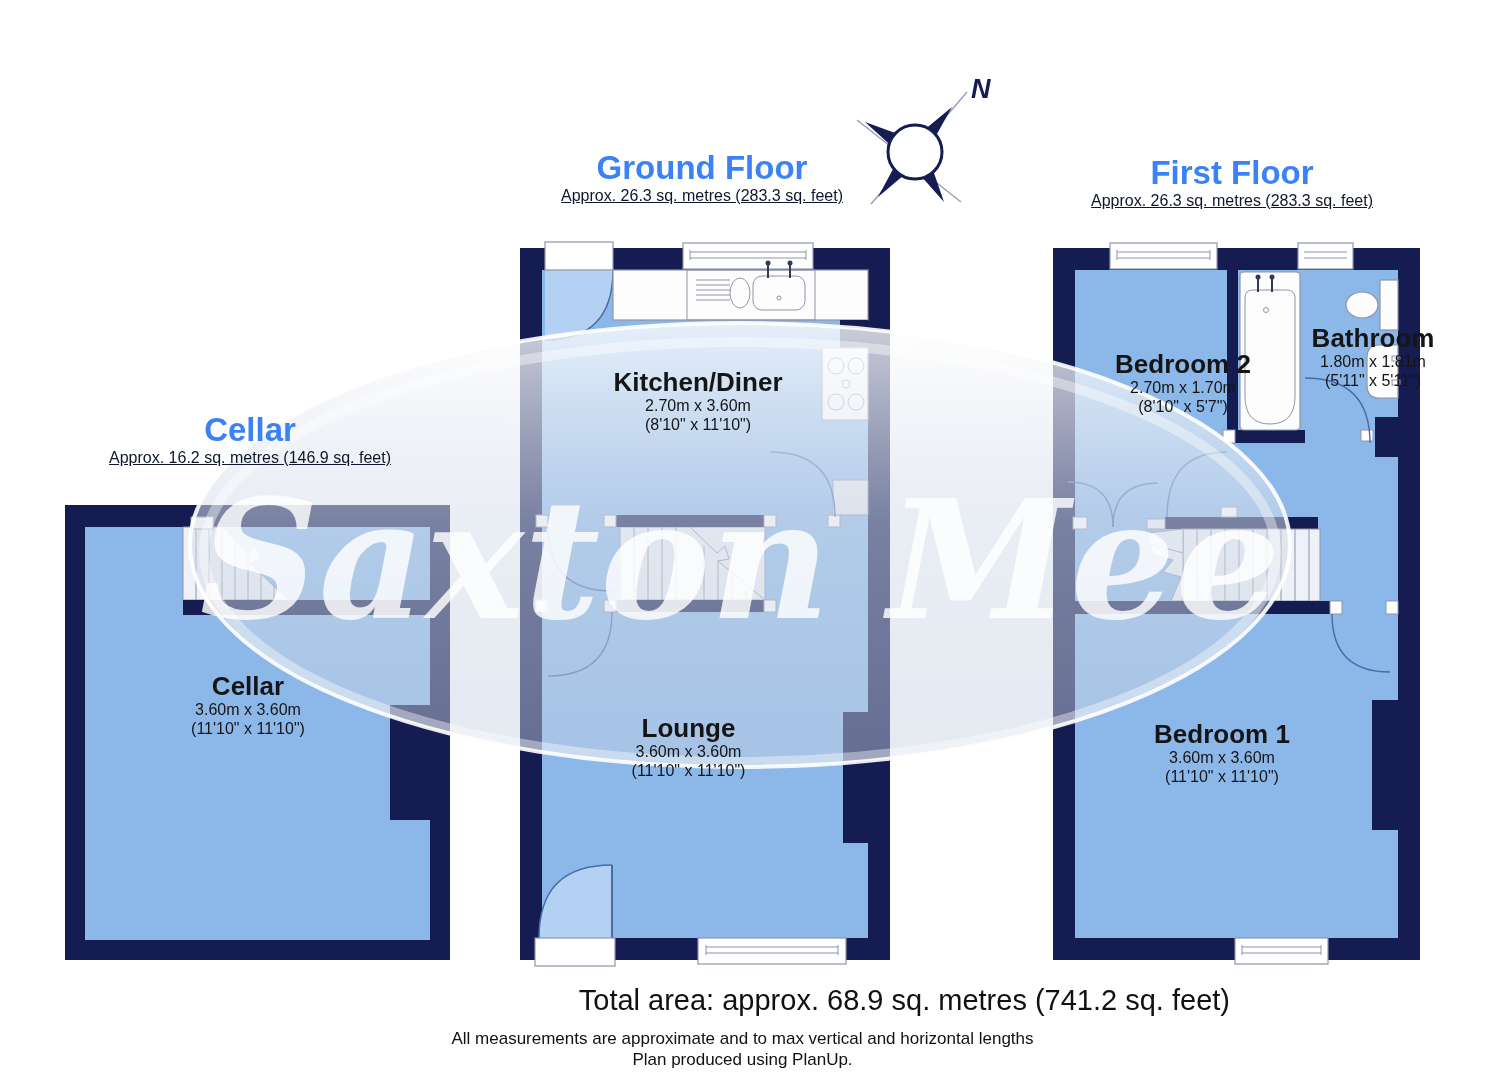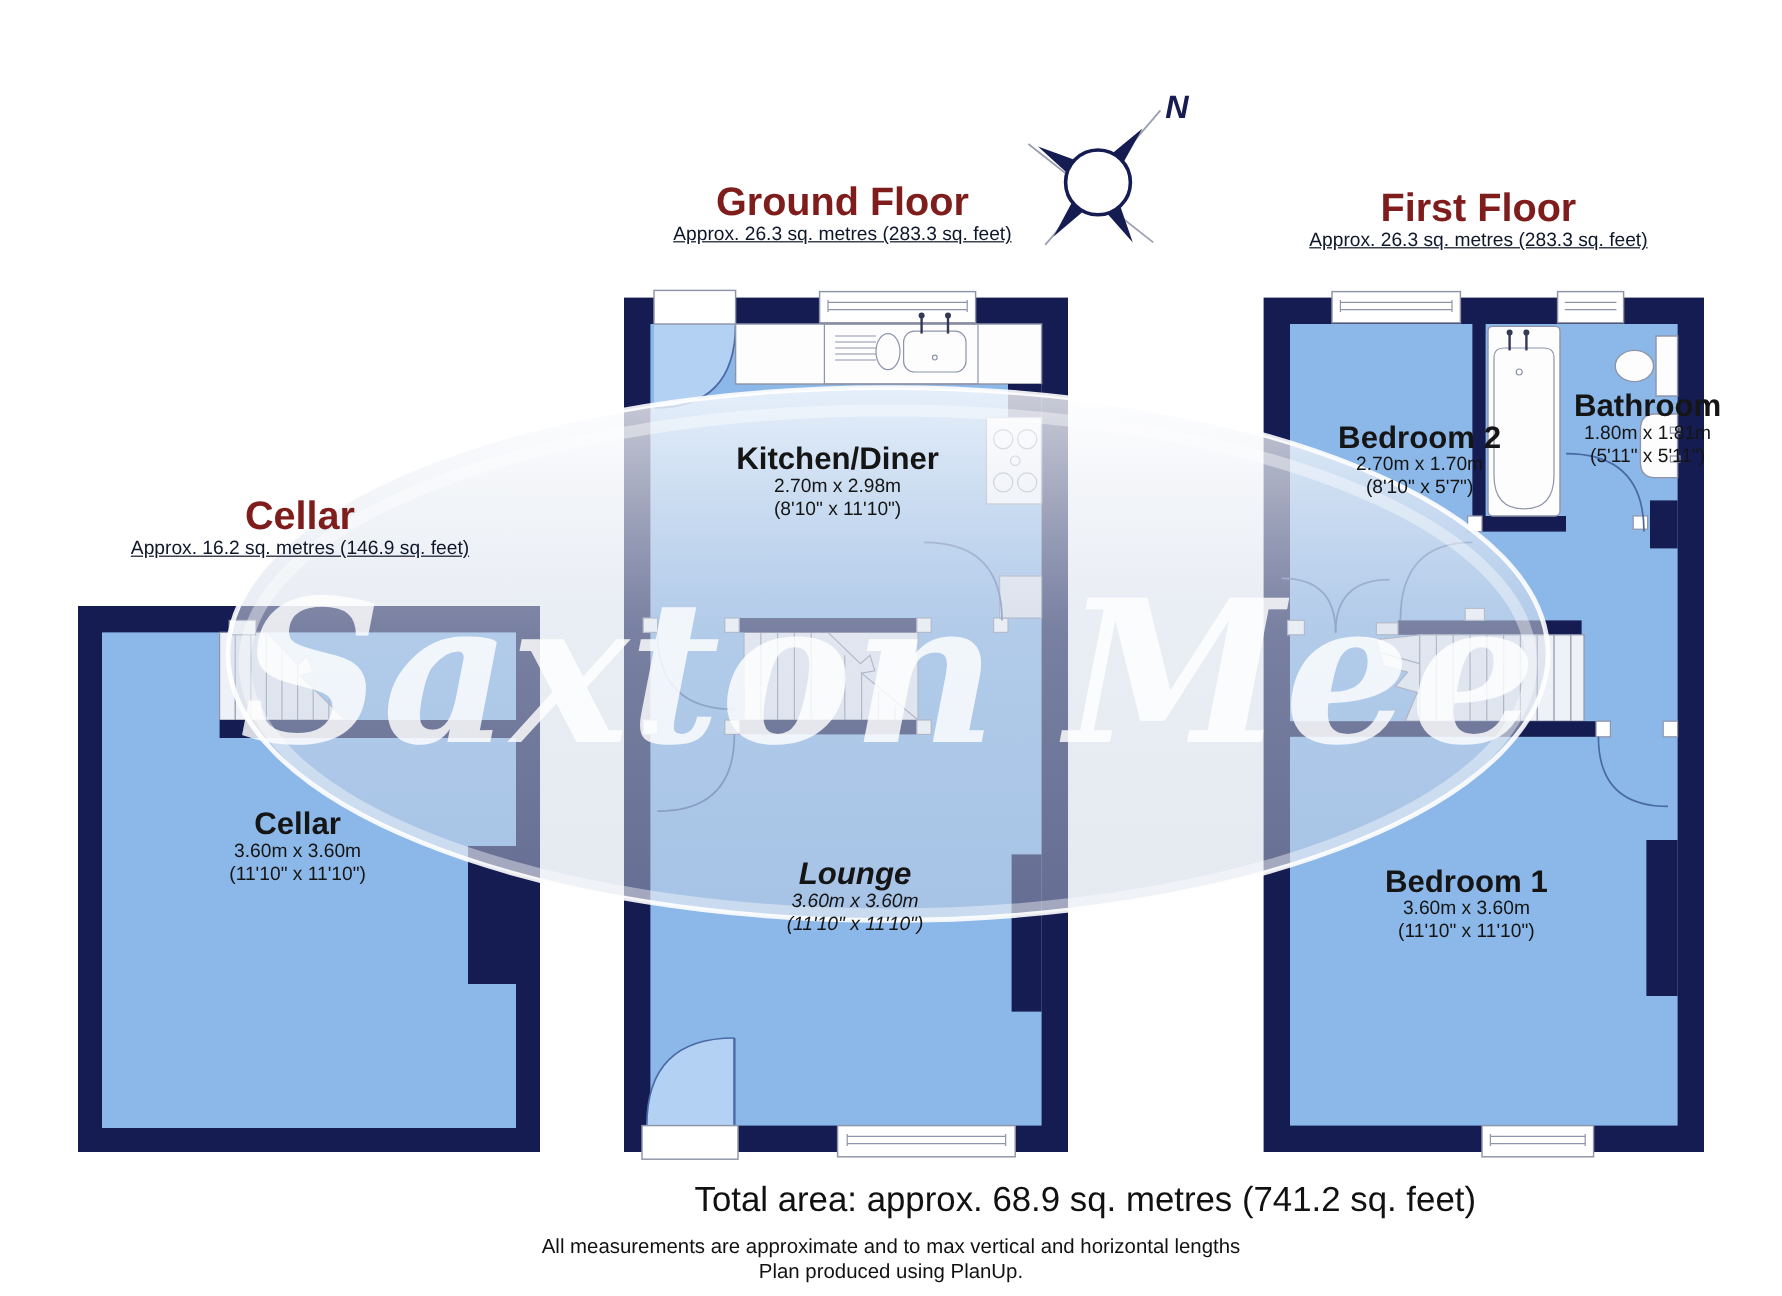--- a/index.html
+++ b/index.html
@@ -16,21 +16,21 @@
   .fix{fill:#fdfdfe;stroke:#8f95a8;stroke-width:1.2;}
   .fixthin{fill:none;stroke:#8f95a8;stroke-width:1;}
   .jamb{fill:#ffffff;stroke:#8f95a8;stroke-width:1;}
   .win{fill:#ffffff;stroke:#8f95a8;stroke-width:1.2;}
   .arc{fill:none;stroke:#4a6aa5;stroke-width:1.4;}
   .leaf{stroke:#4a6aa5;stroke-width:2;fill:none;}
   .tap{stroke:#333a55;stroke-width:2;fill:none;}
   .tapdot{fill:#333a55;}
   
   .plan-title{ text-align:center; z-index:10;}
-  .plan-title .t{font-size:33px;font-weight:bold;line-height:1.1;color:#7f1d1d;}
+  .plan-title .t{font-size:33px;font-weight:bold;line-height:1.1;color:#3b82f6;}
   .plan-title .a{font-size:16px;line-height:1.3;color:#0f172a;text-decoration:underline;}
   .room-label{ text-align:center; z-index:10;}
   .room-label .n{font-size:26px;font-weight:bold;line-height:1.12;color:#151515;}
   .room-label .d{font-size:16px;line-height:1.18;color:#151515;}
   .total-line{font-size:29px;text-align:right;z-index:10;color:#111;}
   .note-line{font-size:17px;text-align:center;z-index:10;color:#111;width:100%;}
   .wm{pointer-events:none;z-index:5;}
   .wm text{font-family:"DejaVu Serif", serif;font-style:italic;font-weight:bold;}
 </style>
 </head>
@@ -269,24 +269,24 @@
     <div class="t">First Floor</div>
     <div class="a">Approx. 26.3 sq. metres (283.3 sq. feet)</div>
   </div>
   <div class="abs plan-title" style="left:0px;top:412px;width:500px;">
     <div class="t">Cellar</div>
     <div class="a">Approx. 16.2 sq. metres (146.9 sq. feet)</div>
   </div>
 
   <div class="abs room-label" style="left:518px;top:368px;width:360px;">
     <div class="n">Kitchen/Diner</div>
-    <div class="d">2.70m x 2.98m</div>
+    <div class="d">2.70m x 3.60m</div>
     <div class="d">(8'10" x 11'10")</div>
   </div>
-  <div class="abs room-label" style="left:530px;top:714px;width:365px;font-style:italic;">
+  <div class="abs room-label" style="left:506px;top:714px;width:365px;">
     <div class="n">Lounge</div>
     <div class="d">3.60m x 3.60m</div>
     <div class="d">(11'10" x 11'10")</div>
   </div>
   <div class="abs room-label" style="left:68px;top:672px;width:360px;">
     <div class="n">Cellar</div>
     <div class="d">3.60m x 3.60m</div>
     <div class="d">(11'10" x 11'10")</div>
   </div>
   <div class="abs room-label" style="left:1048px;top:350px;width:270px;">

